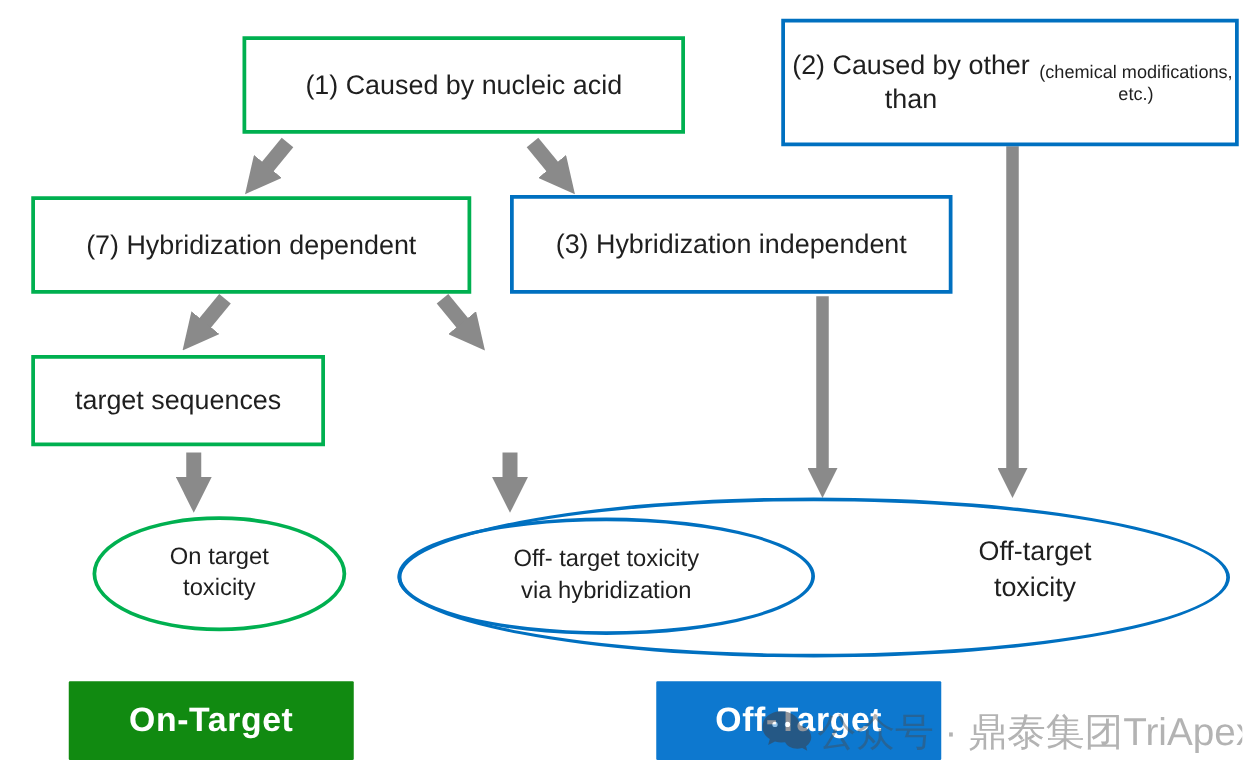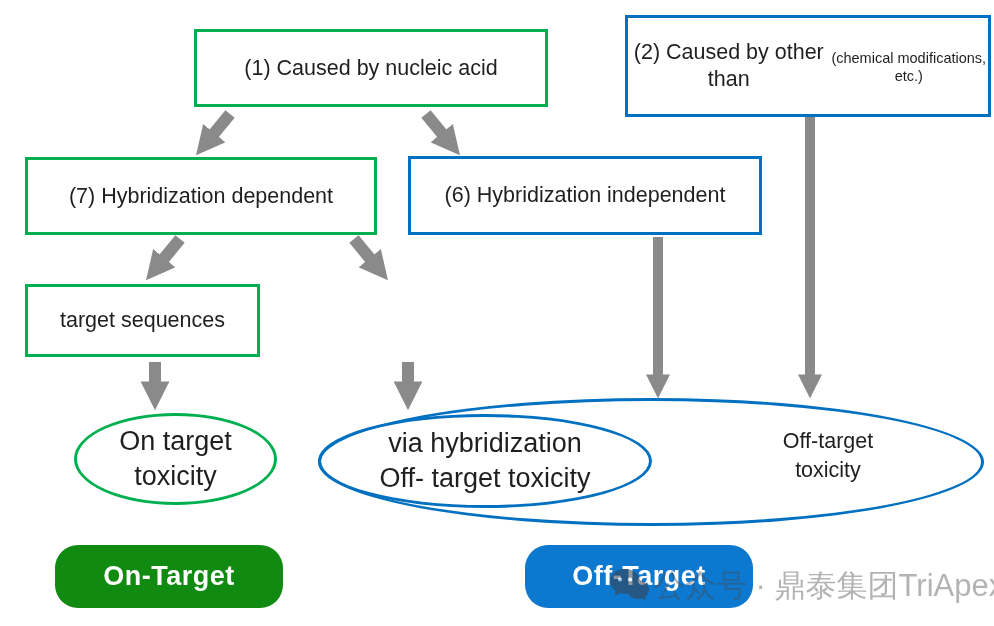--- a/index.html
+++ b/index.html
@@ -17,38 +17,38 @@
   .node .note{font-size:14.5px;margin-top:2px;}
   #box1{left:155px;top:29px;width:348px;height:72px;margin-left:39px;}
   #box2{left:625px;top:15px;width:360px;height:96px;}
   #box3{left:25px;top:157px;width:346px;height:72px;}
   #box4{left:408px;top:156px;width:348px;height:73px;}
   #box5{left:25px;top:284px;width:229px;height:67px;}
   #box6{left:292px;top:284px;width:277px;height:67px;}
   
   .ellipse{
     position:absolute;border-radius:50%;background:transparent;display:flex;flex-direction:column;
-    justify-content:center;text-align:center;font-size:27px;line-height:1.3;z-index:2;
+    justify-content:center;text-align:center;font-size:19px;line-height:1.3;z-index:2;
   }
   .ellipse.green{border:3px solid var(--green-border,#00b050);}
   .ellipse.blue{border:3px solid var(--blue-border,#0070c0);}
   #ellipse-on-target{left:74px;top:413px;width:197px;height:86px;}
   #ellipse-off-target-big{left:318px;top:398px;width:660px;height:122px;}
   #ellipse-off-target-hyb{left:318px;top:414px;width:328px;height:88px;}
   #off-target-label{
     position:absolute;left:728px;top:427px;width:200px;z-index:3;text-align:center;
     font-size:21.5px;line-height:1.35;
   }
   
   #arrow-layer{position:absolute;left:0;top:0;width:994px;height:626px;z-index:1;}
   .shaft{stroke:var(--arrow-gray,#8a8a8a);fill:none;}
   .arrowhead{fill:var(--arrow-gray,#8a8a8a);}
   
   .pill{
-    position:absolute;width:228px;height:63px;border-radius:23px;display:flex;align-items:center;
+    position:absolute;width:228px;height:63px;border-radius:1px;display:flex;align-items:center;
     justify-content:center;color:#ffffff;font-size:27px;font-weight:bold;z-index:2;letter-spacing:.5px;
   }
   #pill-on-target{left:55px;top:545px;background:var(--button-green,#118a11);}
   #pill-off-target{left:525px;top:545px;background:var(--button-blue,#0d78cf);}
   
   #watermark{
     position:absolute;left:608px;top:565px;z-index:5;display:flex;align-items:center;gap:4px;
     color:var(--watermark-gray,rgba(70,70,70,0.42));font-size:31px;white-space:nowrap;
   }
   #watermark .wm-icon{width:42px;height:40px;opacity:.55;flex:0 0 auto;}
@@ -81,38 +81,38 @@
   <div class="node blue" id="box2">
     <span>(2) Caused by other than</span>
     <span class="note">(chemical modifications, etc.)</span>
   </div>
 
   <div class="node green" id="box3">
     <span>(7) Hybridization dependent</span>
   </div>
 
   <div class="node blue" id="box4">
-    <span>(6) Hybridization independent</span>
+    <span>(3) Hybridization independent</span>
   </div>
 
   <div class="node green" id="box5">
     <span>target sequences</span>
   </div>
 
 
   <div class="ellipse green" id="ellipse-on-target">
     <span>On target</span>
     <span>toxicity</span>
   </div>
 
   <div class="ellipse blue" id="ellipse-off-target-big"></div>
 
   <div class="ellipse blue" id="ellipse-off-target-hyb">
+    <span>Off- target toxicity</span>
     <span>via hybridization</span>
-    <span>Off- target toxicity</span>
   </div>
 
   <div id="off-target-label">
     <div>Off-target</div>
     <div>toxicity</div>
   </div>
 
   <div class="pill" id="pill-on-target">
     <span>On-Target</span>
   </div>

